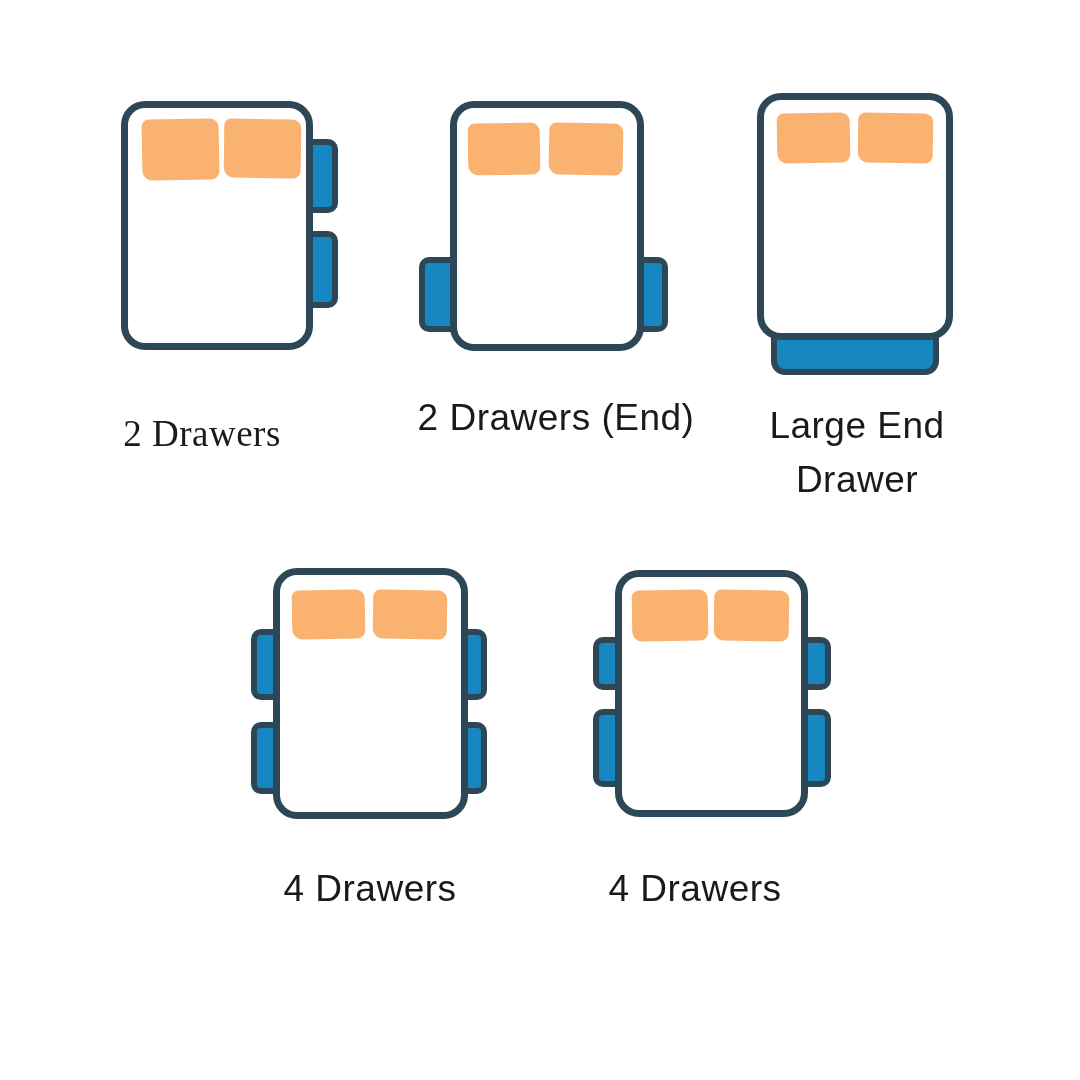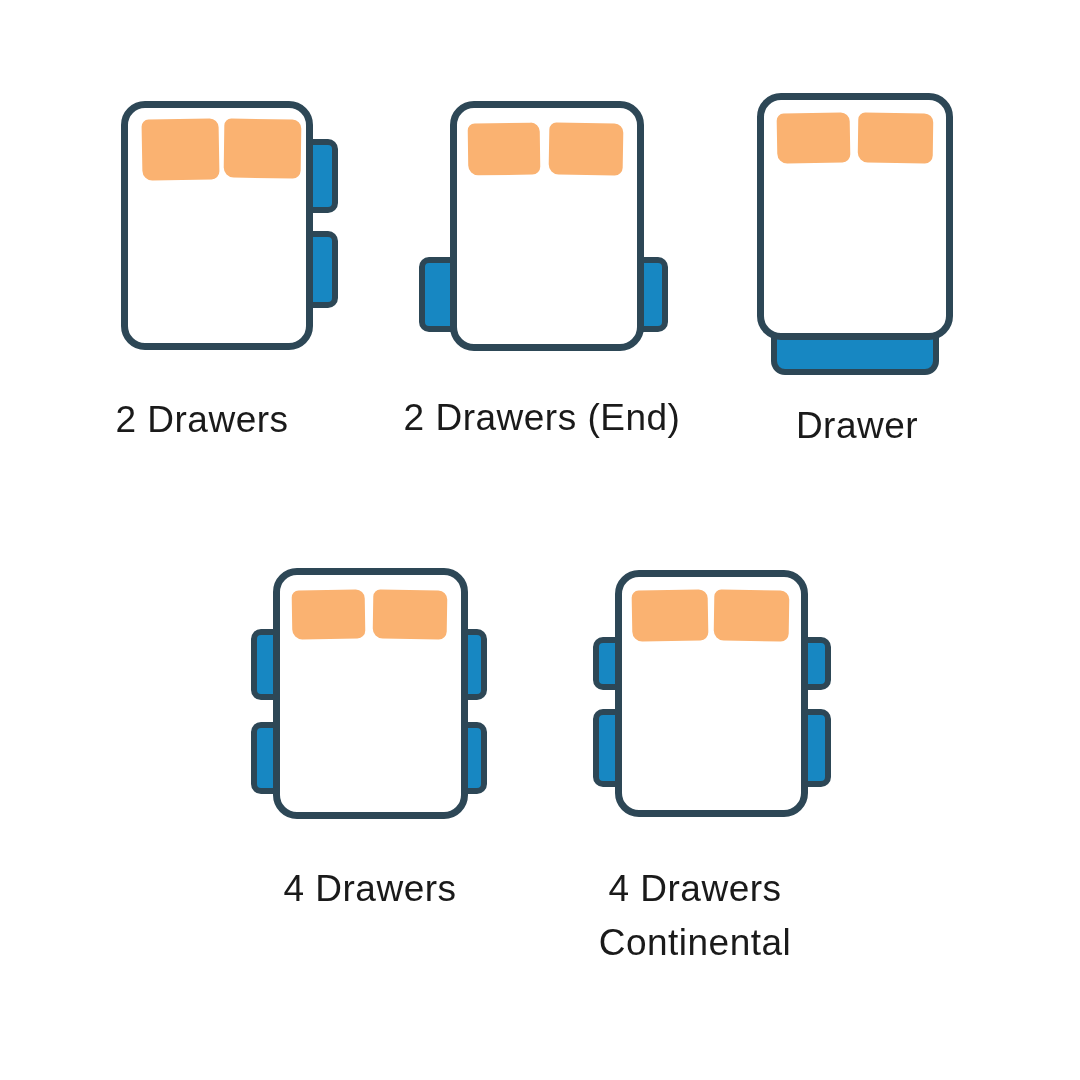--- a/index.html
+++ b/index.html
@@ -81,22 +81,22 @@
   .caption {
     position: absolute;
     text-align: center;
     font-size: 37px;
     line-height: 54px;
     font-weight: 500;
     letter-spacing: 0.5px;
     color: var(--label-text, #1a1a1a);
     z-index: 4;
   }
-  #c1 { left: 42px;  top: 393px; width: 320px; }
-  #c2 { left: 362px; top: 391px; width: 360px; }
+  #c1 { left: 42px;  top: 407px; width: 320px; font-family: Liberation Serif, serif; }
+  #c2 { left: 376px; top: 391px; width: 360px; }
   #c3 { left: 727px; top: 399px; width: 260px; }
   #c4 { left: 220px; top: 862px; width: 300px; }
   #c5 { left: 545px; top: 862px; width: 300px; }
 </style>
 </head>
 <body>
 
 <div class="canvas">
 
   <section>
@@ -123,20 +123,21 @@
     </div>
   </section>
 
   <section>
     <div class="drawer" id="d3"></div>
     <div class="bed" id="b3">
       <div class="pillow p1"></div>
       <div class="pillow p2"></div>
     </div>
     <div class="caption" id="c3">
+      <div>Large End</div>
       <div>Drawer</div>
     </div>
   </section>
 
   <section>
     <div class="drawer" id="d4a"></div>
     <div class="drawer" id="d4b"></div>
     <div class="drawer" id="d4c"></div>
     <div class="drawer" id="d4d"></div>
     <div class="bed" id="b4">
@@ -152,17 +153,16 @@
     <div class="drawer" id="d5a"></div>
     <div class="drawer" id="d5b"></div>
     <div class="drawer" id="d5c"></div>
     <div class="drawer" id="d5d"></div>
     <div class="bed" id="b5">
       <div class="pillow p1"></div>
       <div class="pillow p2"></div>
     </div>
     <div class="caption" id="c5">
       <div>4 Drawers</div>
-      <div>Continental</div>
     </div>
   </section>
 
 </div>
 
 </body></html>

